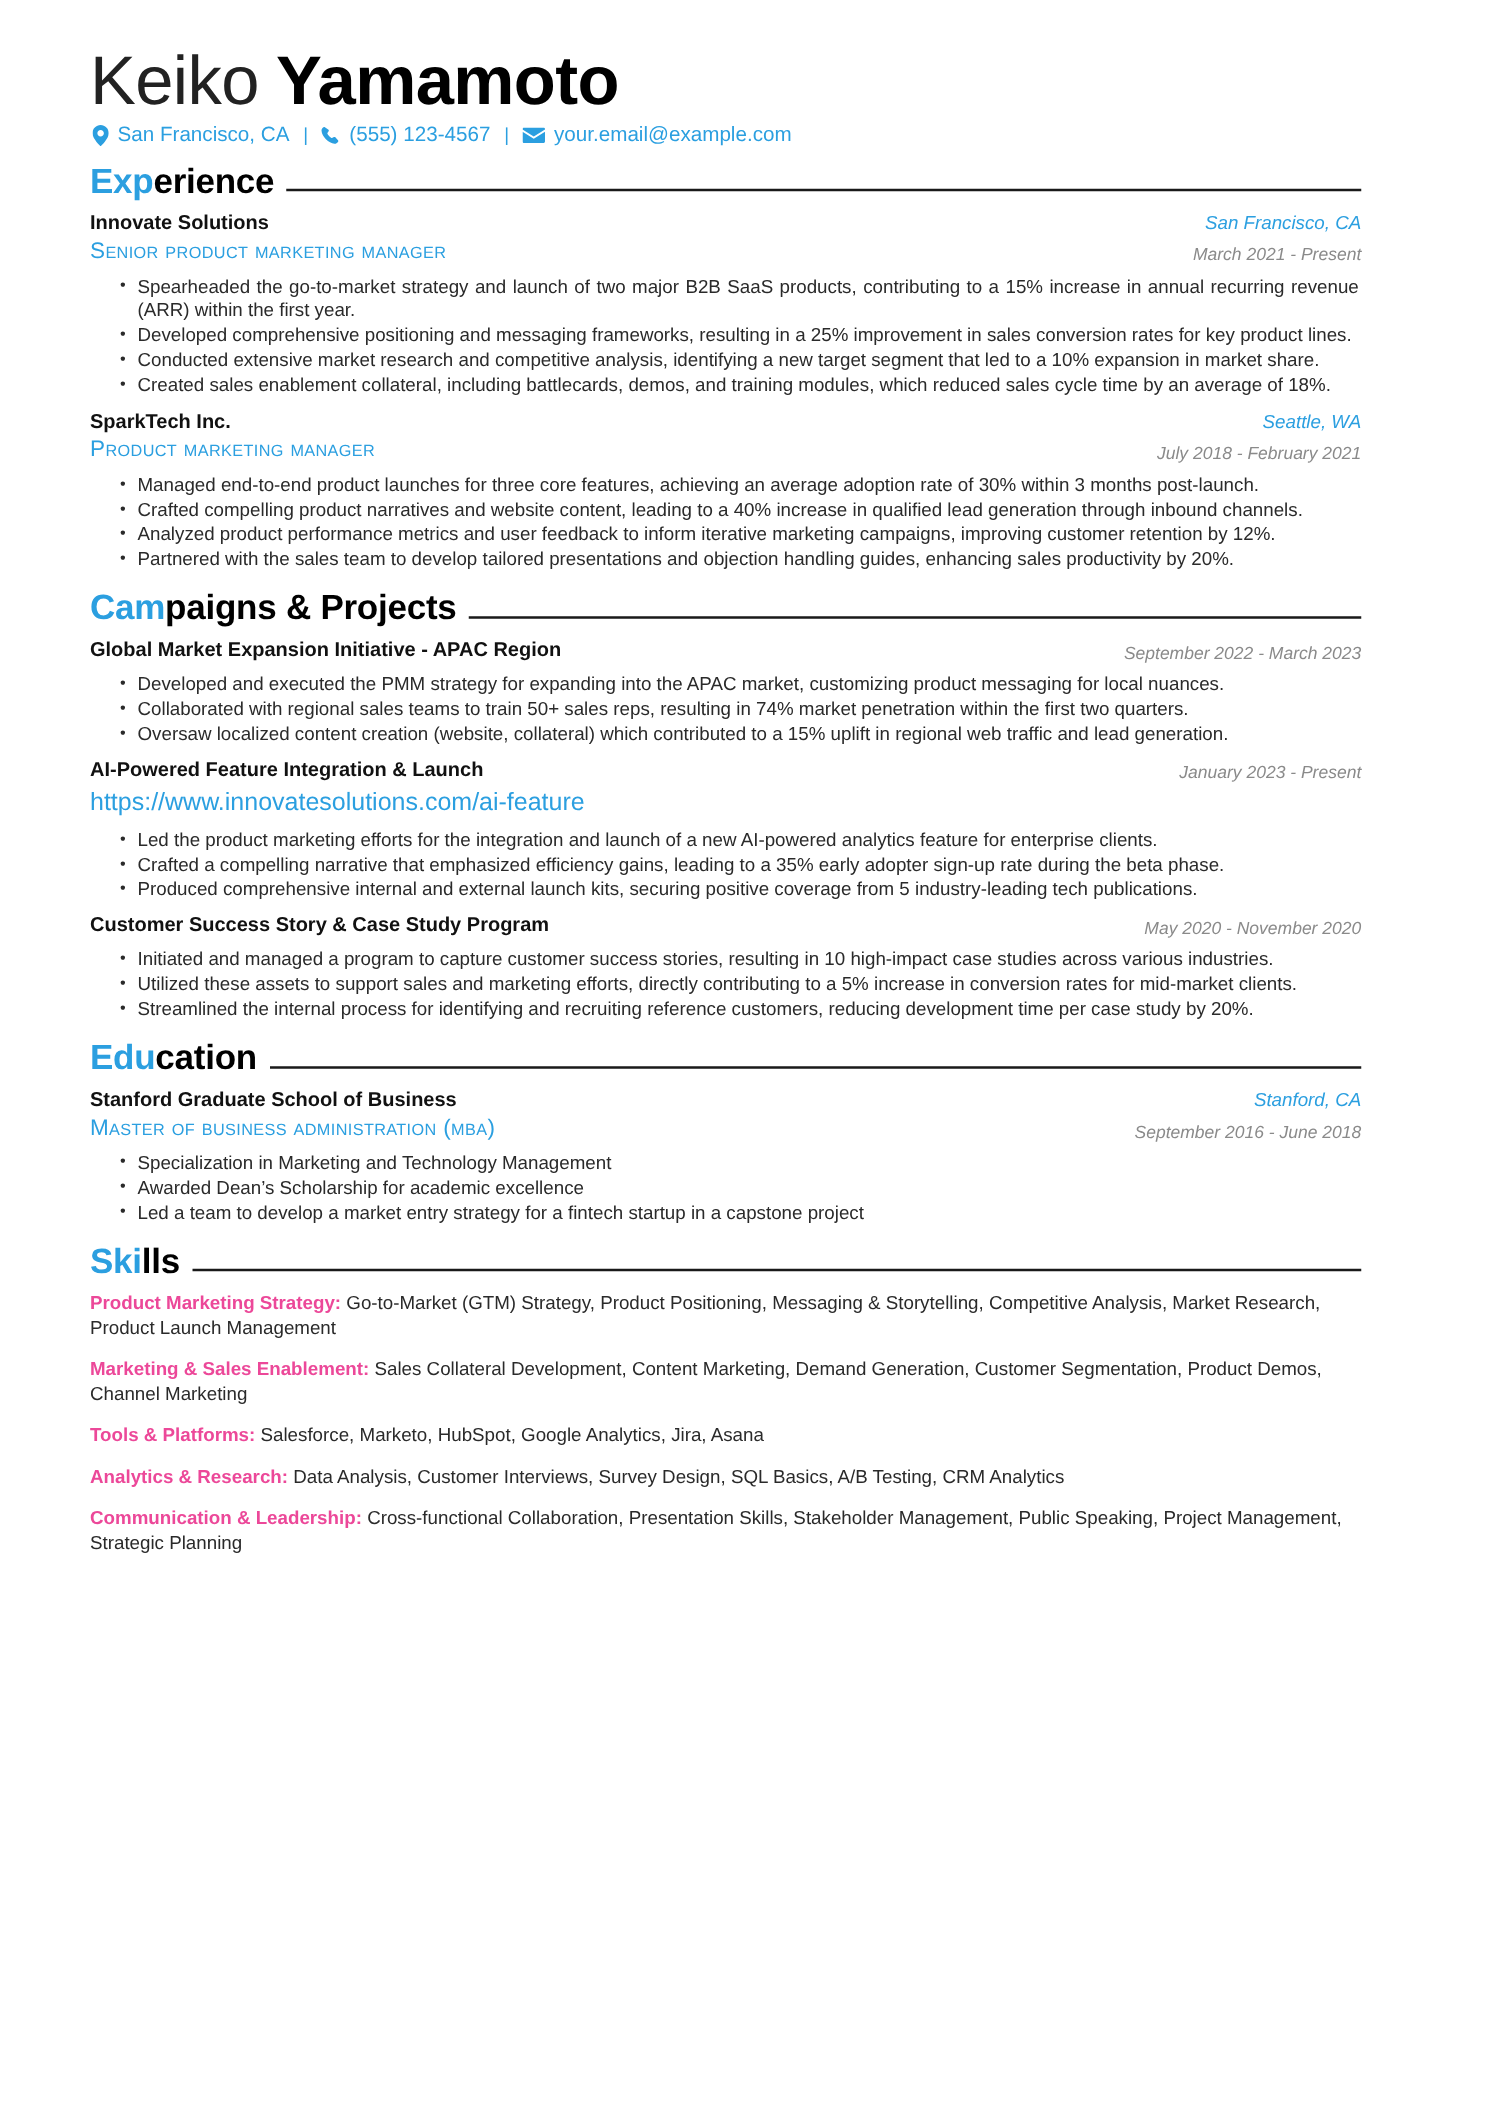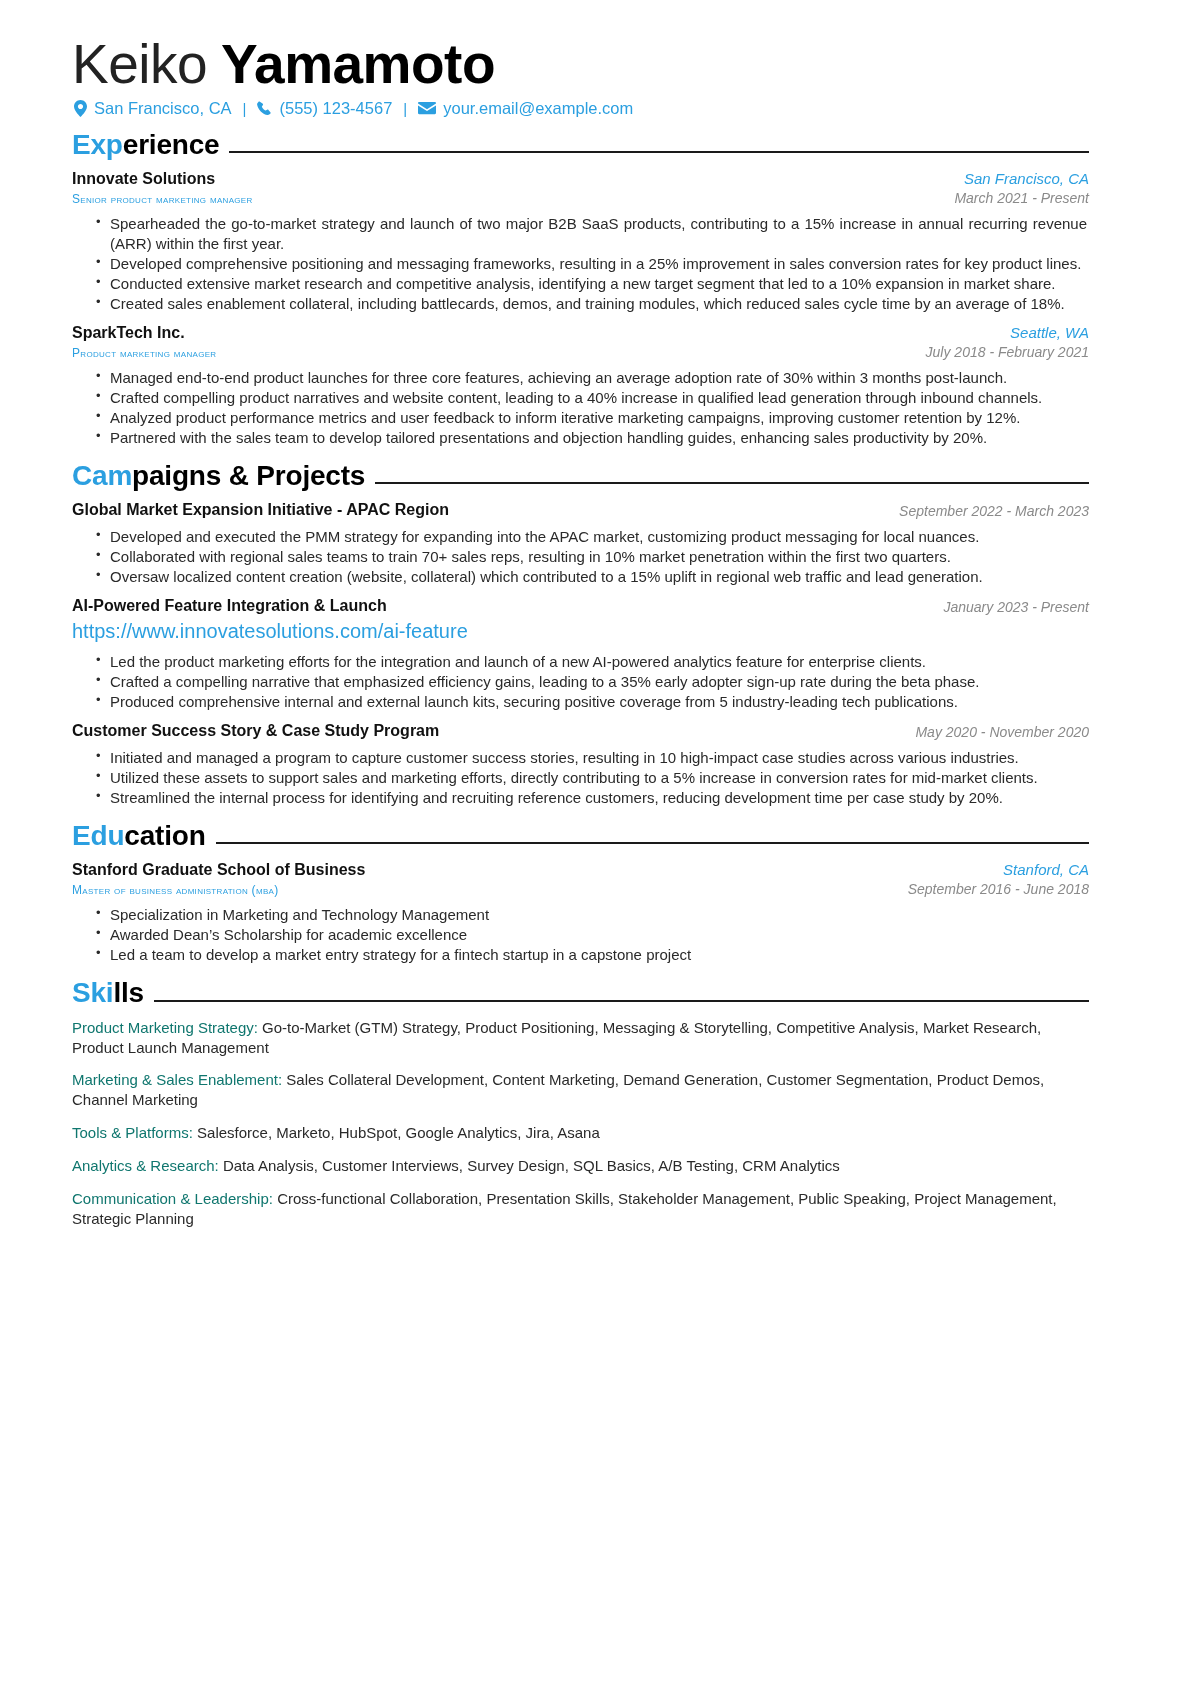--- a/index.html
+++ b/index.html
@@ -98,21 +98,21 @@
     line-height: 1.25;
   }
   .entry-loc {
     font-size: 15px;
     font-style: italic;
     color: #2B9FE0;
     white-space: nowrap;
     line-height: 1.25;
   }
   .entry-role {
-    font-size: 12px;
+    font-size: 18px;
     color: #2B9FE0;
     font-variant: small-caps;
     text-transform: lowercase;
     letter-spacing: 0.3px;
     line-height: 1.3;
   }
   .entry-role::first-letter { text-transform: uppercase; }
   .entry-date {
     font-size: 14px;
     font-style: italic;
@@ -159,21 +159,21 @@
   
   .skill-row {
     font-size: 15px;
     line-height: 1.33;
     color: #2a2a2a;
     margin-bottom: 13px;
     text-align: left;
     hyphens: auto;
     -webkit-hyphens: auto;
   }
-  .skill-cat { font-weight: 400; color: #0f766e; }
+  .skill-cat { font-weight: 700; color: #ec4899; }
 </style>
 </head>
 <body>
 
 <div class="page">
 
   <div>
     <h1 class="name-line">
       <span class="name-first">Keiko</span><span> </span><span class="name-last">Yamamoto</span>
     </h1>
@@ -255,21 +255,21 @@
           <div class="section-title"><span class="accent">Cam</span><span>paigns &amp; Projects</span></div>
           <div class="section-rule"></div>
         </div>
         <div class="entry">
           <div class="entry-row">
             <div class="entry-org">Global Market Expansion Initiative - APAC Region</div>
             <div class="entry-date">September 2022 - March 2023</div>
           </div>
           <ul class="bullets tight">
             <li>Developed and executed the PMM strategy for expanding into the APAC market, customizing product messaging for local nuances.</li>
-            <li>Collaborated with regional sales teams to train 70+ sales reps, resulting in 10% market penetration within the first two quarters.</li>
+            <li>Collaborated with regional sales teams to train 50+ sales reps, resulting in 74% market penetration within the first two quarters.</li>
             <li>Oversaw localized content creation (website, collateral) which contributed to a 15% uplift in regional web traffic and lead generation.</li>
           </ul>
         </div>
         <div class="entry"><div class="entry-row">
             <div class="entry-org">AI-Powered Feature Integration &amp; Launch</div>
             <div class="entry-date">January 2023 - Present</div>
           </div><a class="entry-url" href="#">https://www.innovatesolutions.com/ai-feature</a><ul class="bullets tight">
             <li>Led the product marketing efforts for the integration and launch of a new AI-powered analytics feature for enterprise clients.</li>
             <li>Crafted a compelling narrative that emphasized efficiency gains, leading to a 35% early adopter sign-up rate during the beta phase.</li>
             <li>Produced comprehensive internal and external launch kits, securing positive coverage from 5 industry-leading tech publications.</li>

